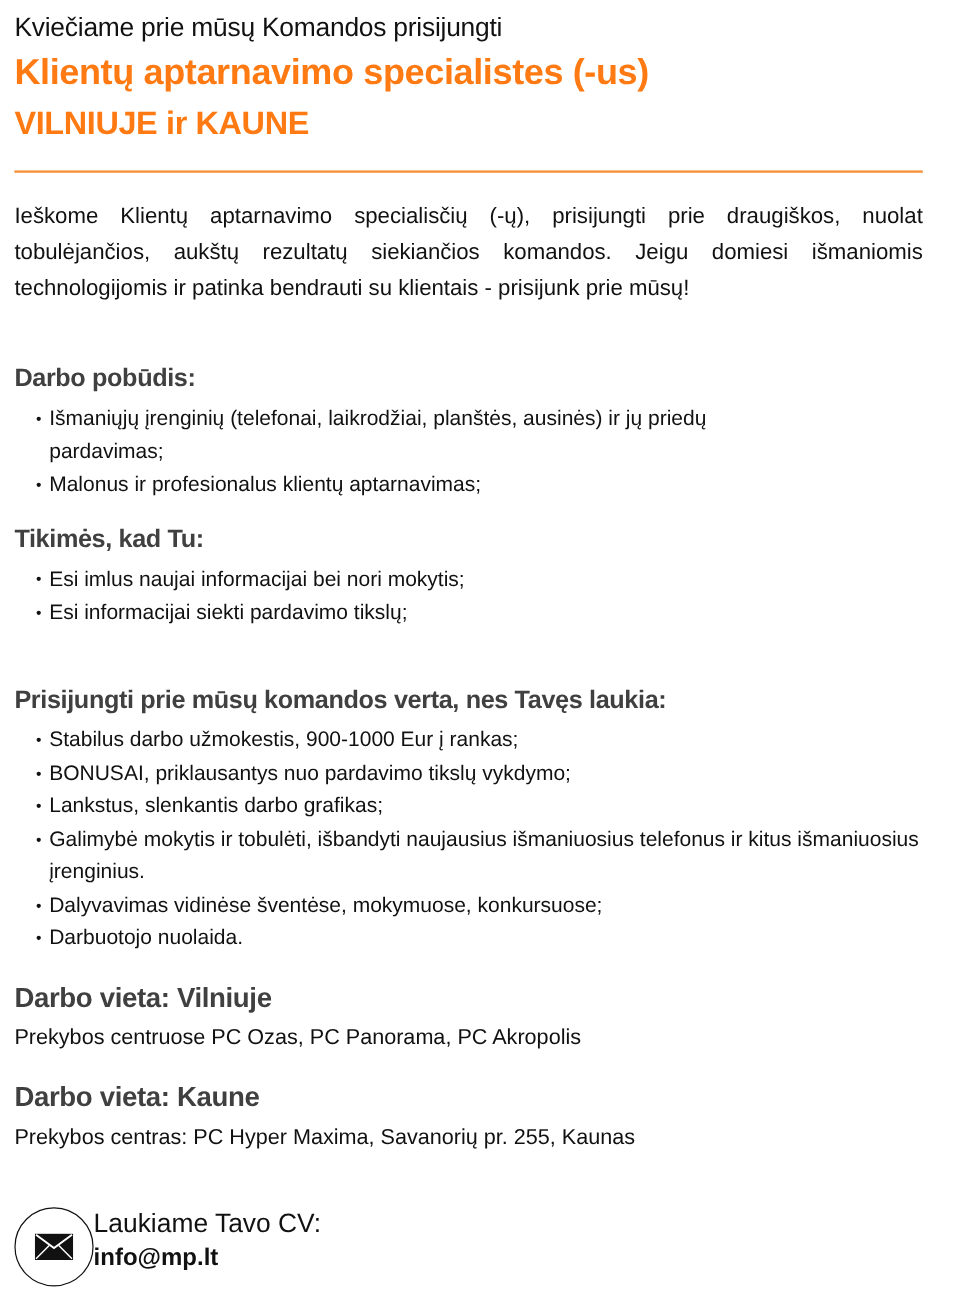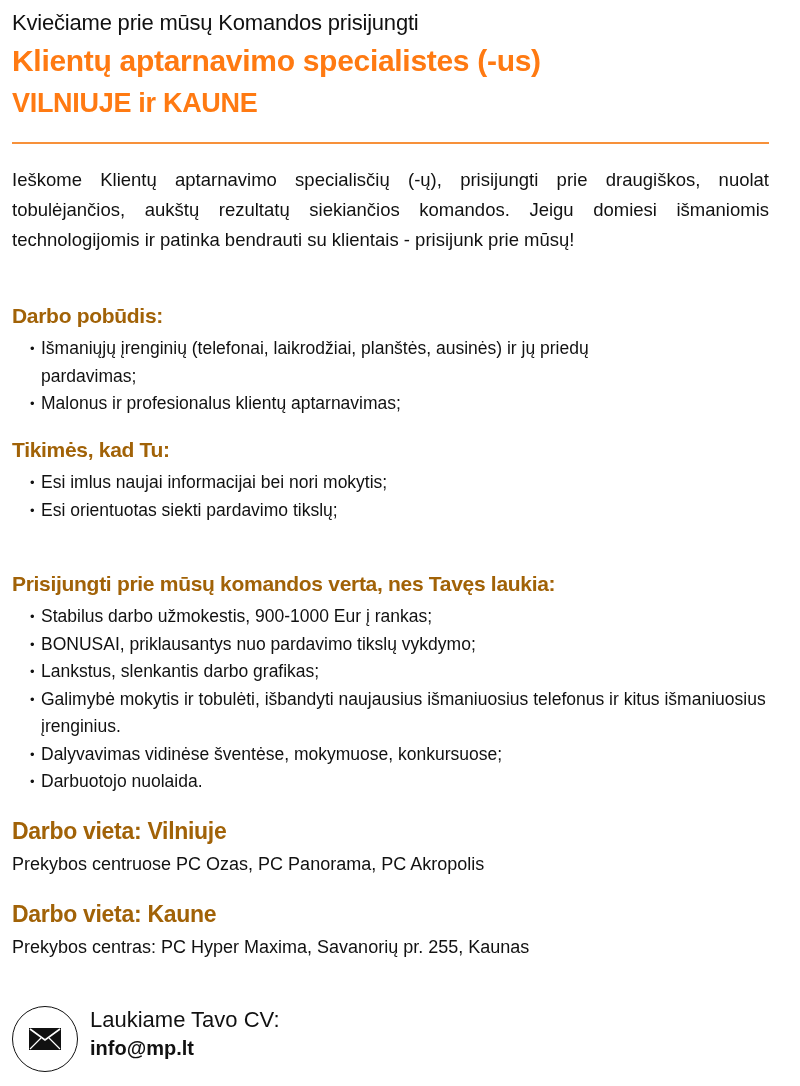--- a/index.html
+++ b/index.html
@@ -6,29 +6,29 @@
   html, body { width: 800px; height: 1086px; background: #ffffff; overflow: hidden; }
   body { font-family: "Liberation Sans", "DejaVu Sans", sans-serif; color: #111111; position: relative; }
 
   .intro { position: absolute; left: 12px; top: 10px; font-size: 22px; color: #111; letter-spacing: -0.2px; }
   .title { position: absolute; left: 12px; top: 44px; font-size: 30px; font-weight: bold; color: #ff7a12; letter-spacing: -0.3px; }
   .subtitle { position: absolute; left: 12px; top: 88px; font-size: 27px; font-weight: bold; color: #ff7a12; letter-spacing: -0.3px; }
   .divider { position: absolute; left: 12px; top: 142px; width: 757px; height: 2px; background: #f7913a; }
 
   .lead { position: absolute; left: 12px; top: 165px; width: 757px; font-size: 18.5px; line-height: 30px; text-align: justify; color: #111; }
 
-  .section-heading { position: absolute; left: 12px; font-size: 21px; font-weight: bold; color: #a16207; letter-spacing: -0.3px; }
+  .section-heading { position: absolute; left: 12px; font-size: 21px; font-weight: bold; color: #404040; letter-spacing: -0.3px; }
   .bullets { position: absolute; left: 30px; list-style: none; font-size: 17.5px; line-height: 27.5px; color: #111; }
   .bullets li { position: relative; padding-left: 11px; }
   .bullets li::before { content: "•"; position: absolute; left: 0; top: 0; font-size: 13px; }
   .para { position: absolute; left: 12px; font-size: 18px; color: #111; text-align: right; }
 
   .contact { position: absolute; left: 12px; top: 1006px; display: flex; align-items: center; }
   .mail-circle { width: 66px; height: 66px; border: 1.5px solid #111; border-radius: 50%; display: flex; align-items: center; justify-content: center; }
-  .contact-text { margin-left: 12px; margin-top: -10px; }
+  .contact-text { margin-top: -10px; }
   .contact-label { font-size: 22px; color: #111; line-height: 28px; }
   .contact-email { font-size: 20px; font-weight: bold; color: #111; line-height: 28px; }
 </style>
 </head>
 <body>
 
 <div>
   <div class="intro">Kviečiame prie mūsų Komandos prisijungti</div>
   <div class="title">Klientų aptarnavimo specialistes (-us)</div>
   <div class="subtitle">VILNIUJE ir KAUNE</div>
@@ -38,21 +38,21 @@
 
   <div class="section-heading" style="top:304px;">Darbo pobūdis:</div>
   <ul class="bullets" style="top:335px; width:560px;">
     <li>Išmaniųjų įrenginių (telefonai, laikrodžiai, planštės, ausinės) ir jų priedų pardavimas;</li>
     <li>Malonus ir profesionalus klientų aptarnavimas;</li>
   </ul>
 
   <div class="section-heading" style="top:438px;">Tikimės, kad Tu:</div>
   <ul class="bullets" style="top:469px; width:700px;">
     <li>Esi imlus naujai informacijai bei nori mokytis;</li>
-    <li>Esi orientuotas siekti pardavimo tikslų;</li>
+    <li>Esi informacijai siekti pardavimo tikslų;</li>
   </ul>
 
   <div class="section-heading" style="top:572px;">Prisijungti prie mūsų komandos verta, nes Tavęs laukia:</div>
   <ul class="bullets" style="top:603px; width:745px;">
     <li>Stabilus darbo užmokestis, 900-1000 Eur į rankas;</li>
     <li>BONUSAI, priklausantys nuo pardavimo tikslų vykdymo;</li>
     <li>Lankstus, slenkantis darbo grafikas;</li>
     <li>Galimybė mokytis ir tobulėti, išbandyti naujausius išmaniuosius telefonus ir kitus išmaniuosius įrenginius.</li>
     <li>Dalyvavimas vidinėse šventėse, mokymuose, konkursuose;</li>
     <li>Darbuotojo nuolaida.</li>

